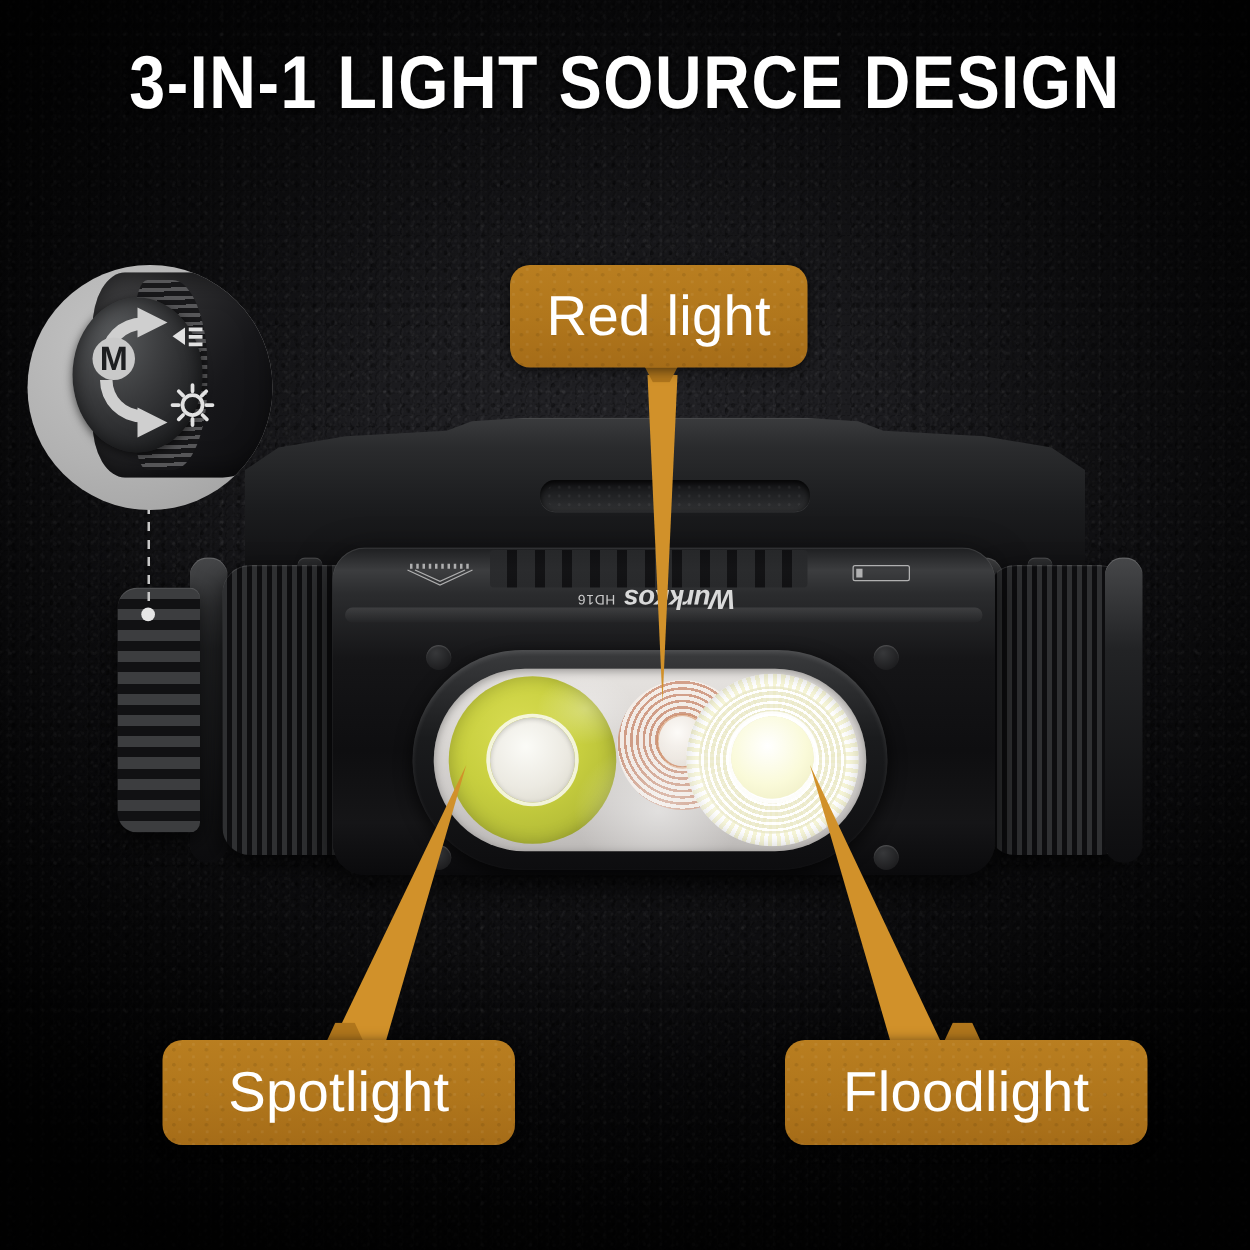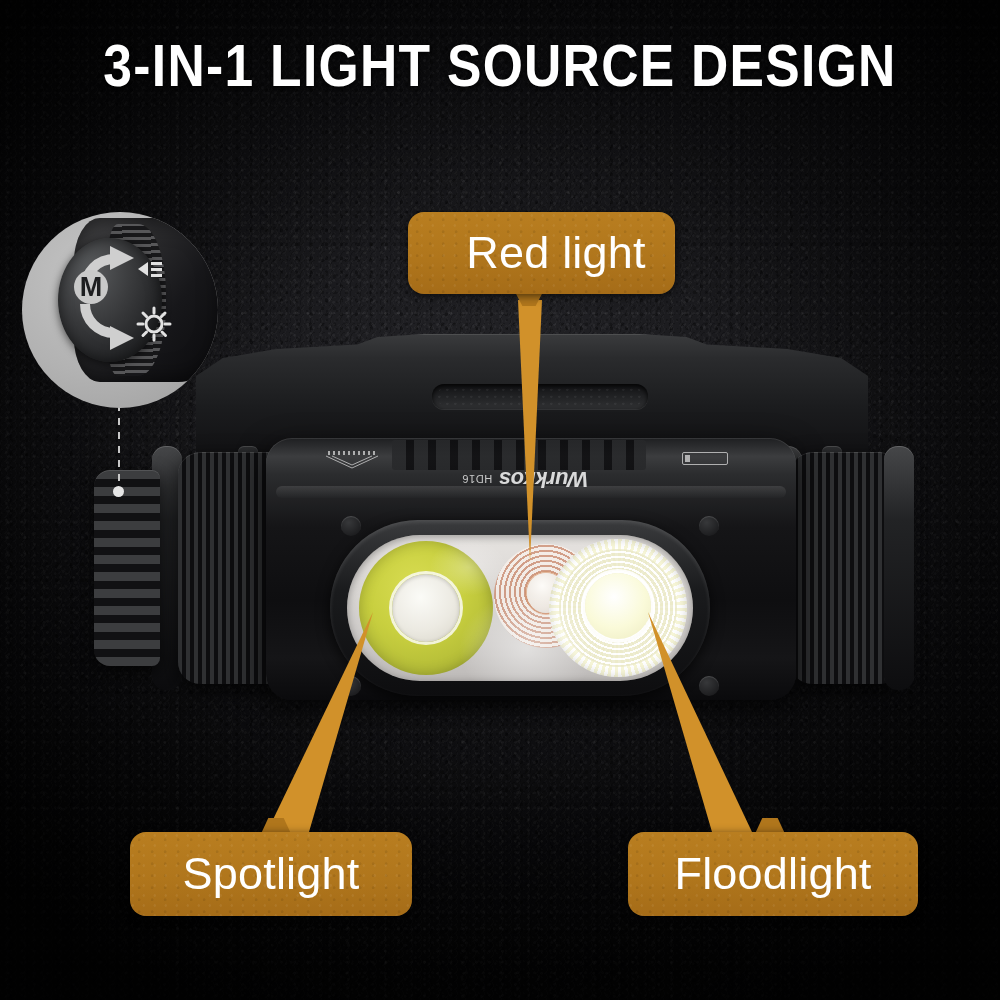--- a/index.html
+++ b/index.html
@@ -91,21 +91,21 @@
     border-radius: 16px;
     pointer-events: none;
     opacity: .28;
     background-image:
       radial-gradient(circle at 25% 35%, rgba(255,255,255,.22) 0 1px, transparent 1.5px),
       radial-gradient(circle at 70% 65%, rgba(0,0,0,.28) 0 1.2px, transparent 1.7px);
     background-size: 11px 10px, 13px 12px;
   }
   .badge span { position: relative; z-index: 2; }
 
-  #badge-red   { left: 408px; top: 212px;  width: 238px; height: 82px; padding-left: 29px; }
+  #badge-red   { left: 408px; top: 212px;  width: 238px; height: 82px; }
   #badge-spot  { left: 130px; top: 832px;  width: 282px; height: 84px; }
   #badge-flood { left: 628px; top: 832px;  width: 290px; height: 84px; }
 
   
   .stem {
     position: absolute;
     background: #b0761c;
     z-index: 29;
   }
   #stem-red   { left: 514px; top: 290px; width: 30px; height: 16px; clip-path: polygon(0 0, 100% 0, 72% 100%, 28% 100%); }

